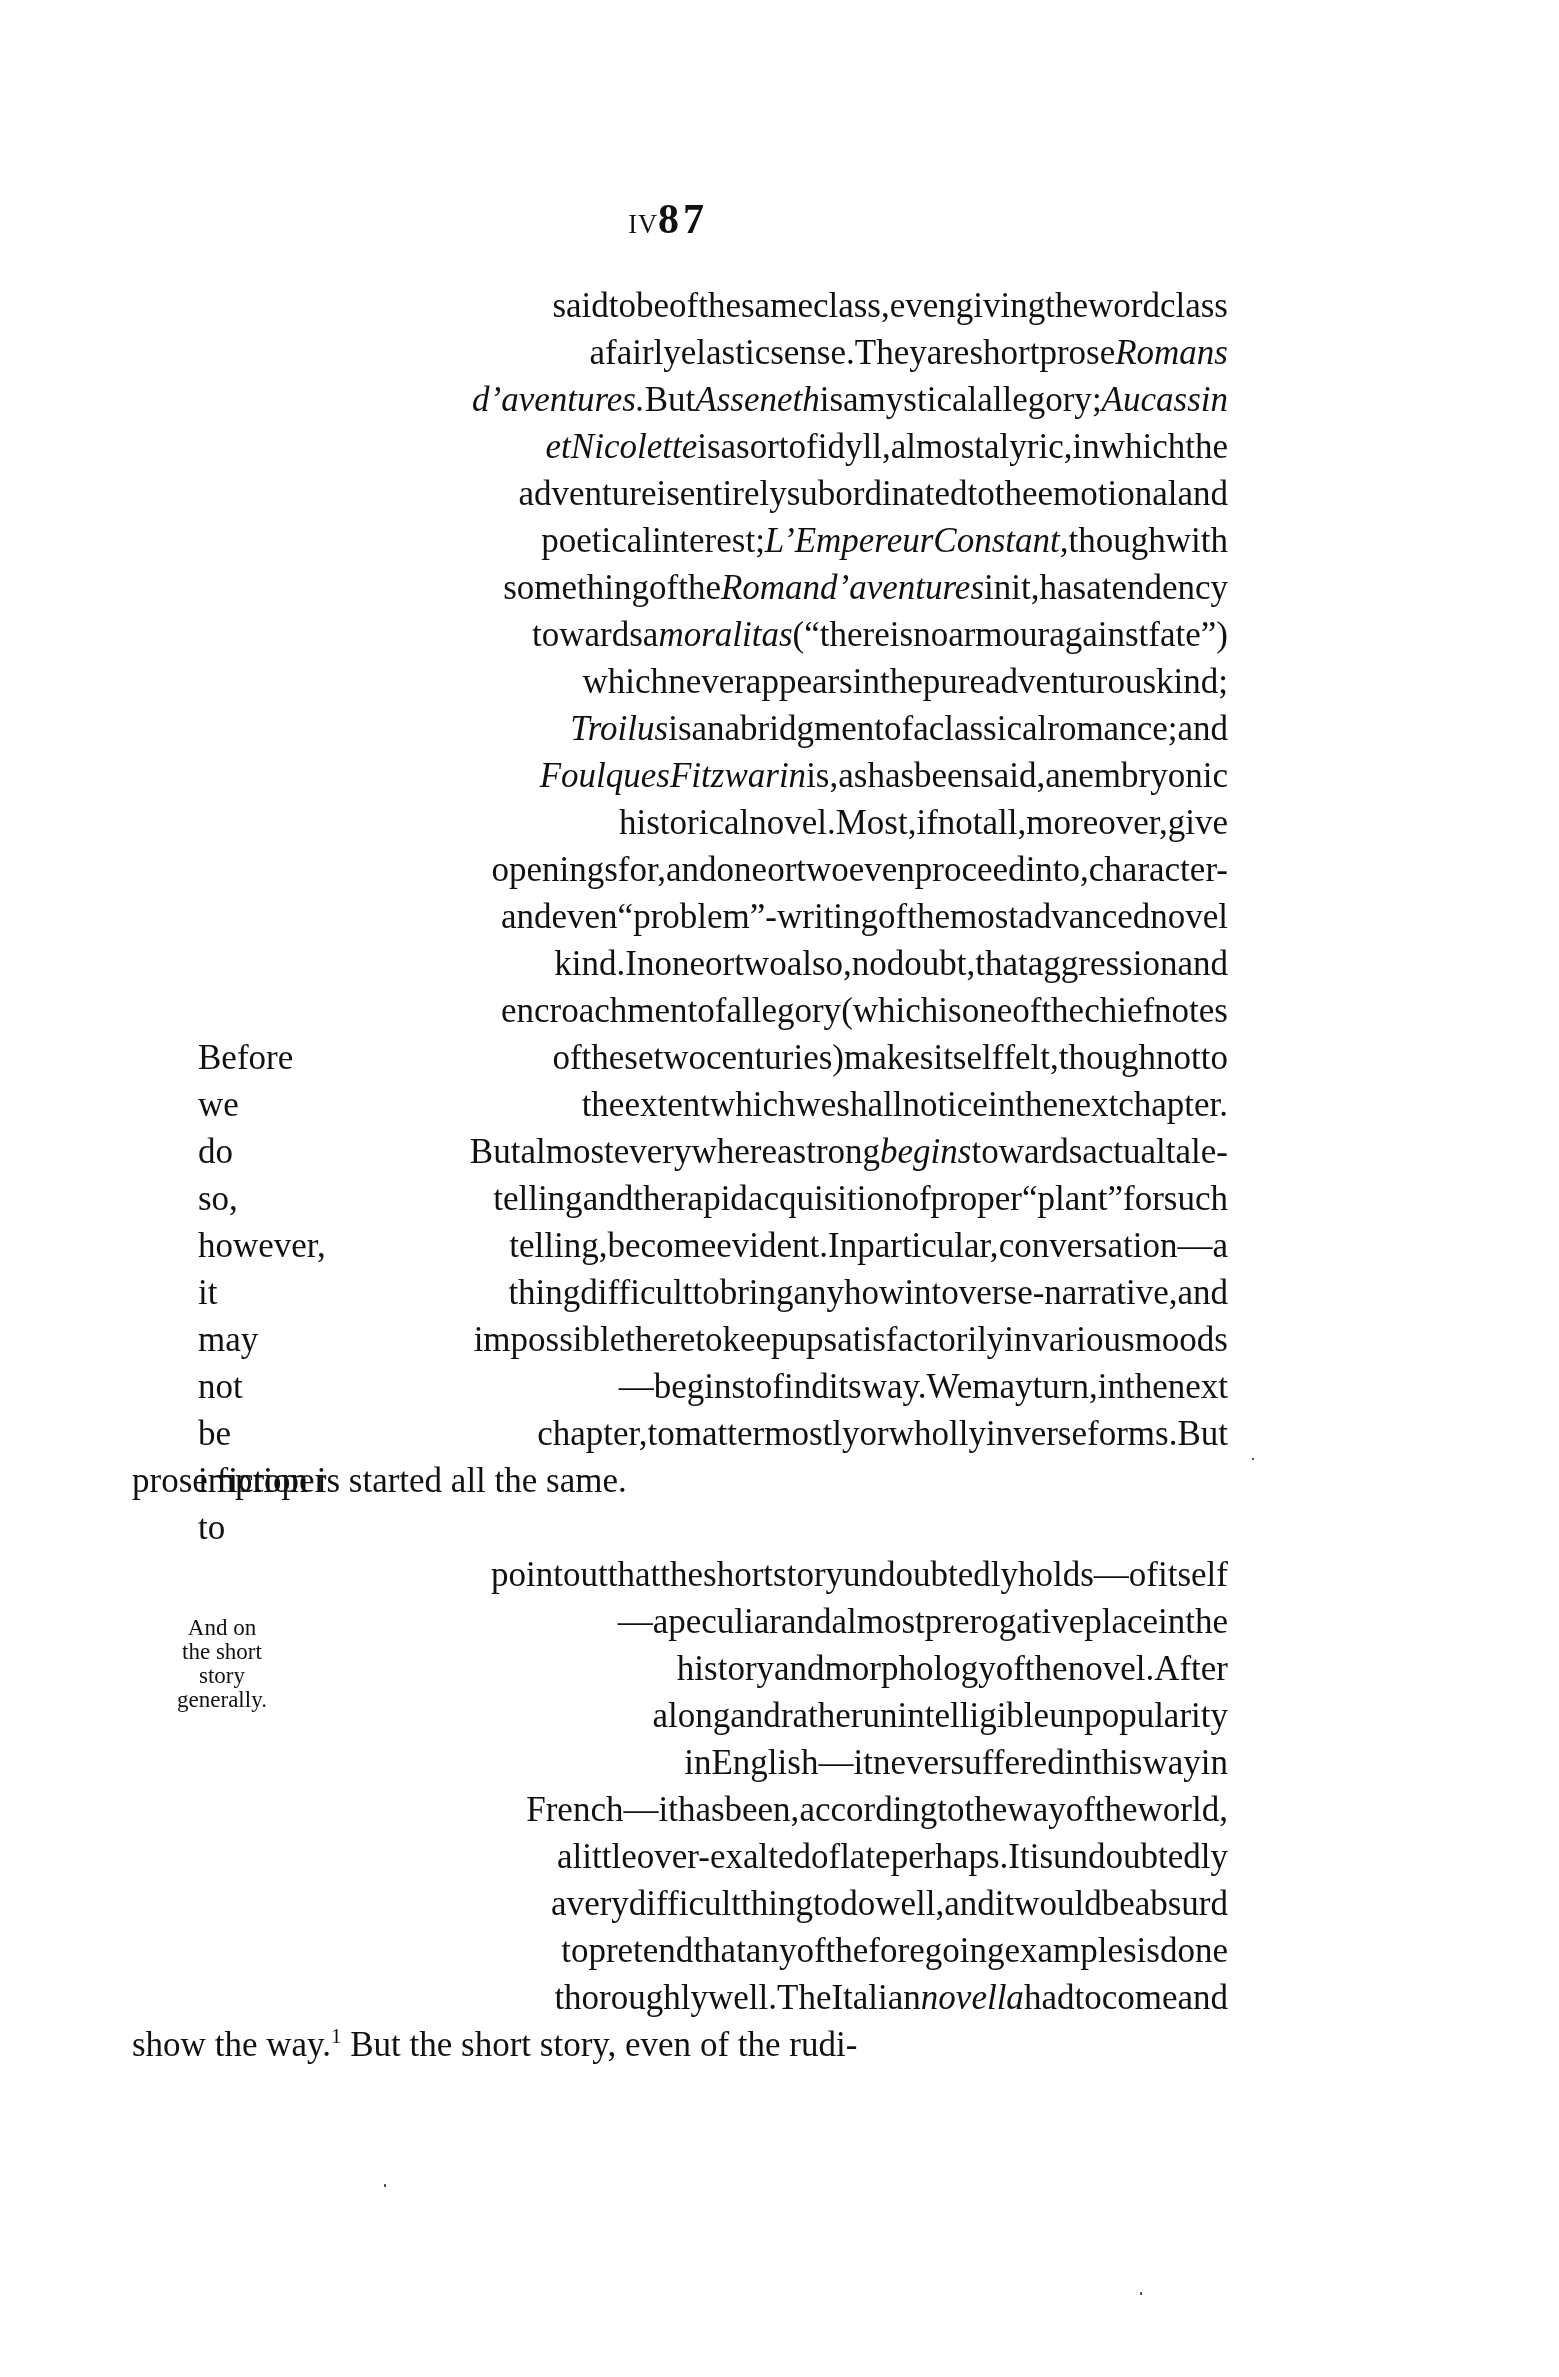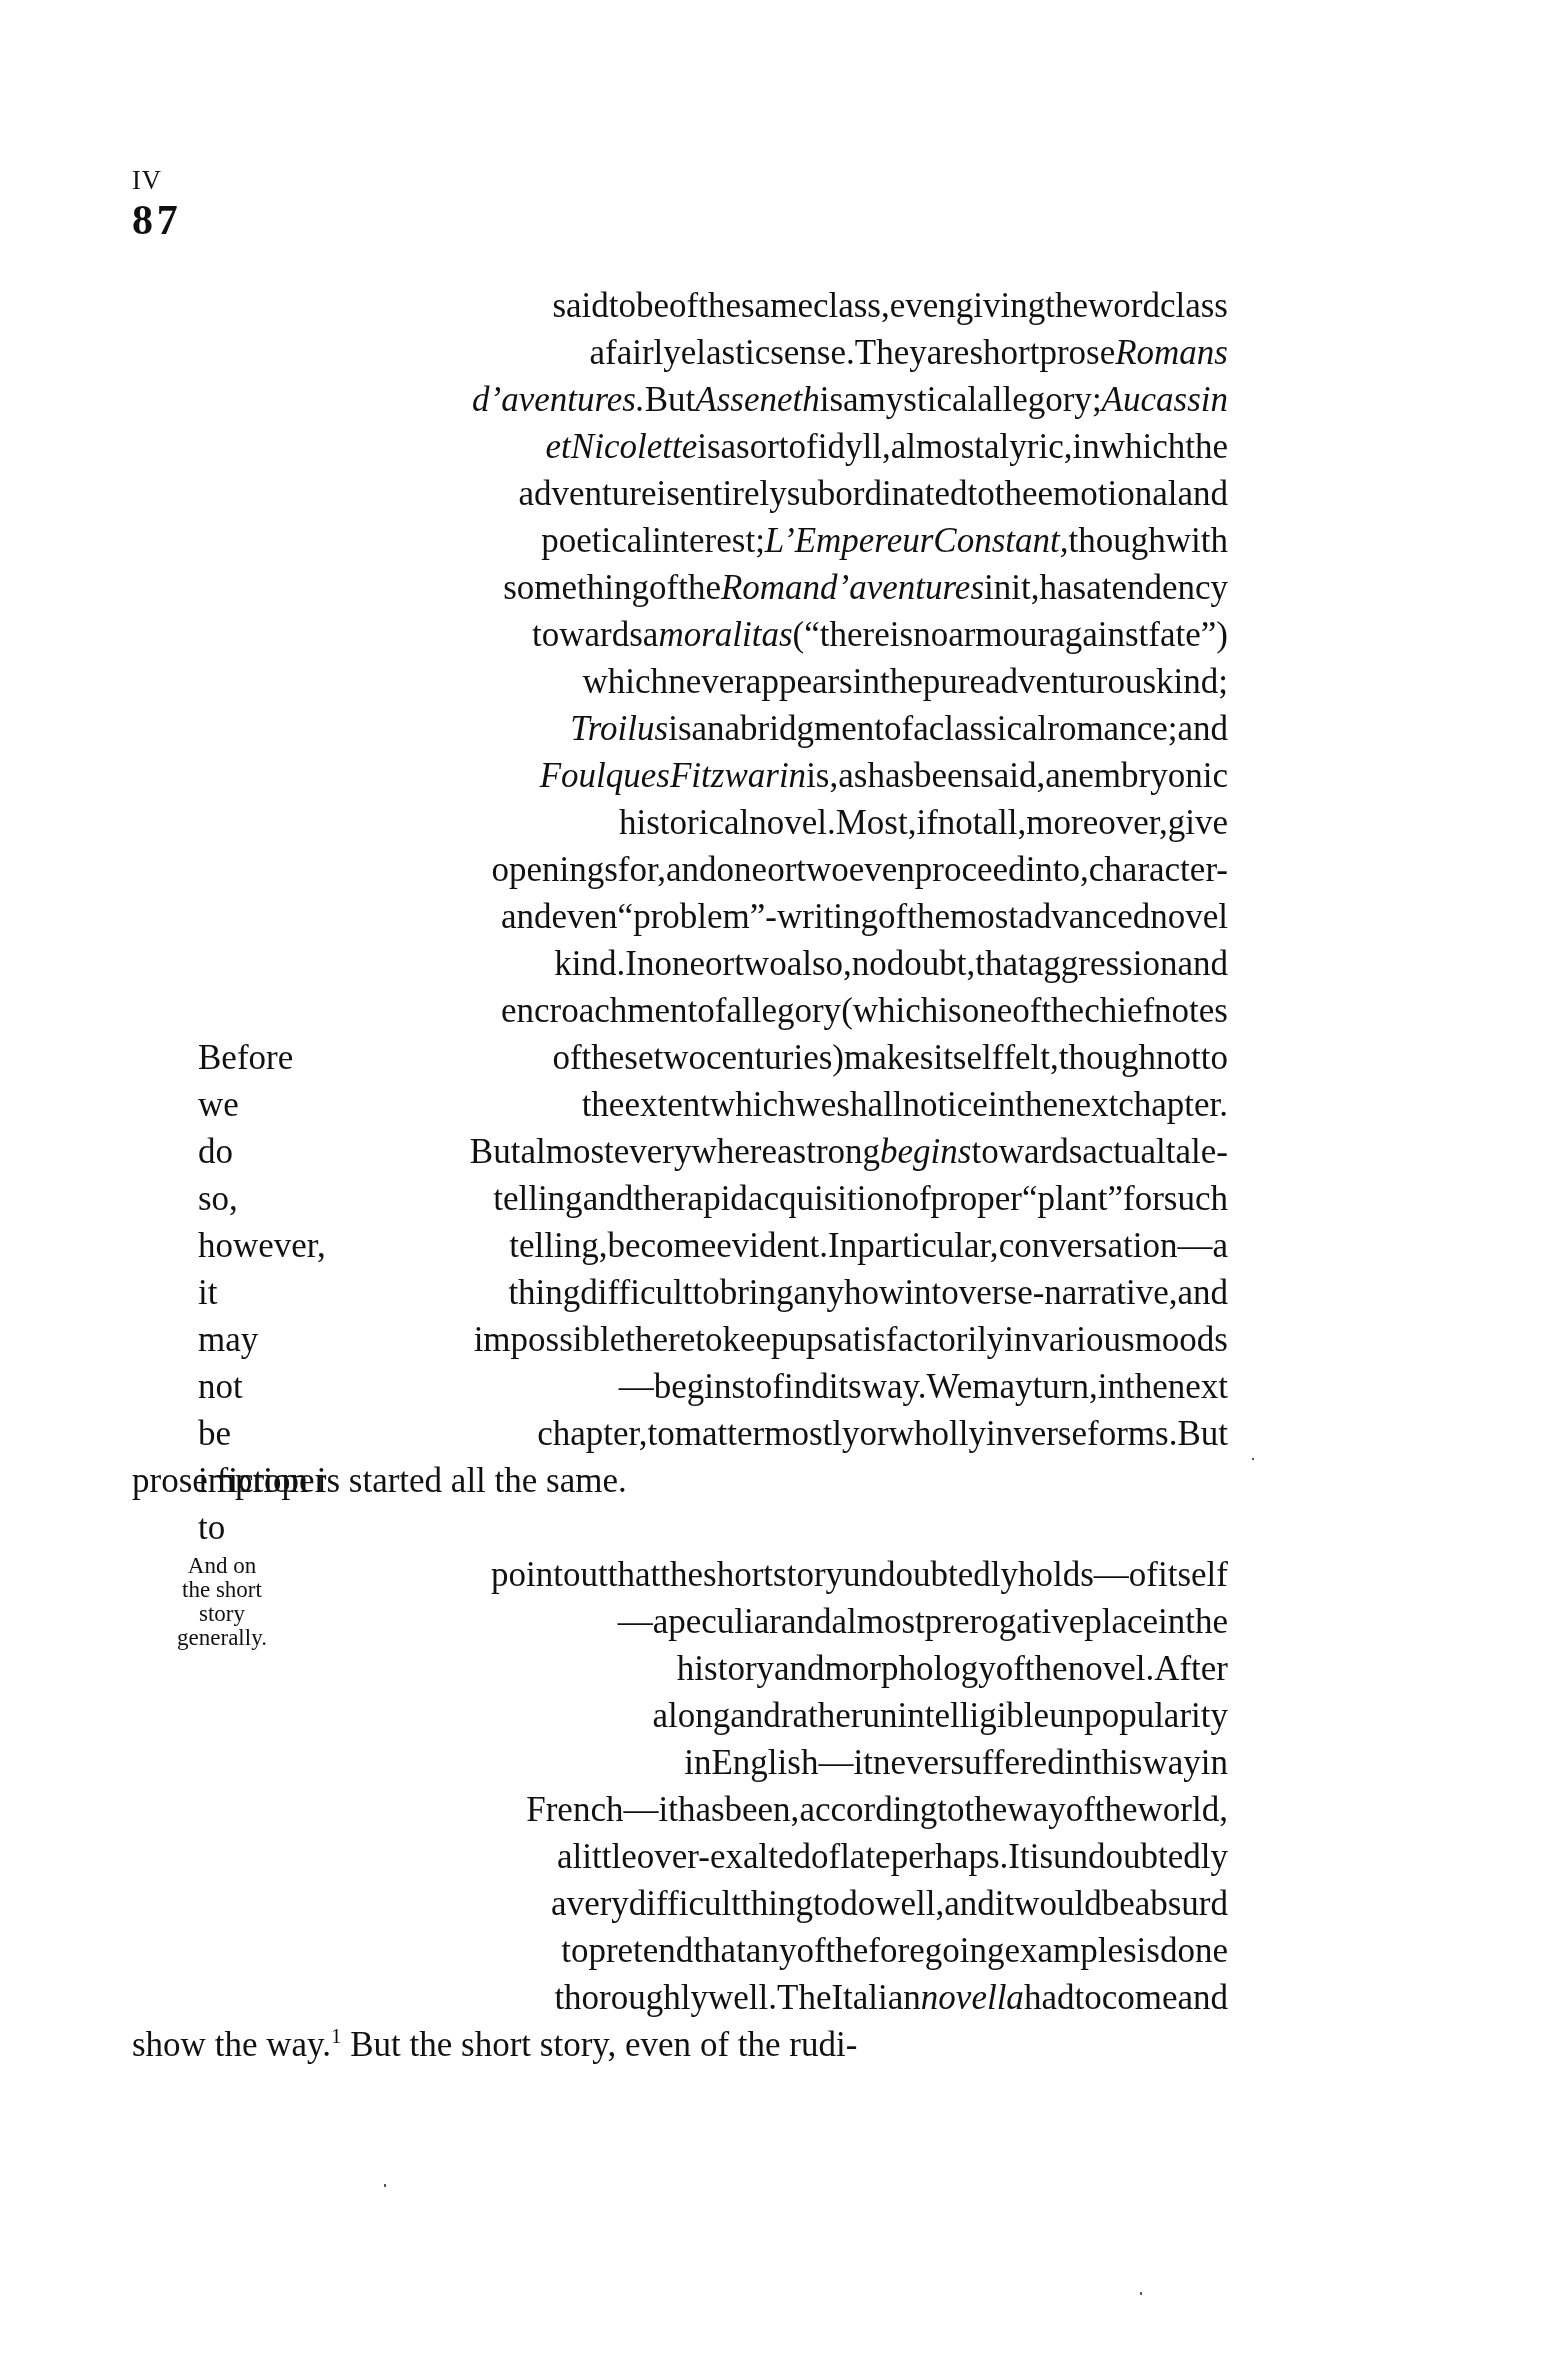--- a/index.html
+++ b/index.html
@@ -1,39 +1,39 @@
 <!DOCTYPE html>
 <html style="font-size:15px"><head>
 <meta charset="utf-8">
 <style>
   html, body { margin: 0; padding: 0; background: #ffffff; }
   body { width: 1560px; height: 2377px; position: relative; overflow: hidden; color: #111; }
   .page { position: absolute; left: 0; top: 0; width: 1560px; height: 2377px; }
   .serif { font-family: "Liberation Serif", "DejaVu Serif", serif; }
   .header {
-    position: absolute; left: 132px; top: 195px; width: 1096px; height: 49px;
-    display: flex; align-items: baseline; justify-content: flex-end; flex-direction: column;
+    position: absolute; left: 120px; top: 195px; width: 1096px; height: 49px;
+    display: flex; align-items: baseline; justify-content: center;
   }
   .header .chap { font-size: 26.5px; letter-spacing: 0.9px; }
   .header .title { font-size: 38px; letter-spacing: 1.9px; flex: 1; text-align: left; padding-left: 19px; }
   .header .pnum { font-size: 42px; letter-spacing: 3.8px; font-weight: bold; }
   .body-lines { position: absolute; left: 132px; top: 282px; width: 1096px; }
   .line {
     height: 47px; line-height: 47px; font-size: 35px;
     text-align: justify; text-align-last: justify; white-space: nowrap; overflow: visible;
     display: flex; justify-content: flex-end;
   }
   .line.last { justify-content: flex-start; }
   .line .w { white-space: pre; }
   .line.indent { padding-left: 66px; flex-direction: column; }
   .line.withnote { padding-left: 194px; }
   i { font-style: italic; }
   sup { font-size: 21px; line-height: 0; vertical-align: 13.2px; }
   .margin-note {
-    position: absolute; left: 132px; width: 180px; top: 1554px;
+    position: absolute; left: 132px; width: 180px; top: 1616px;
     font-size: 23px; line-height: 24px; text-align: center;
   }
   .margin-note div { white-space: nowrap; }
   .footnote {
     position: absolute; left: 132px; top: 2078px; width: 1096px;
     font-size: 24px; line-height: 32px; white-space: nowrap;
   }
   .footnote sup { font-size: 15px; vertical-align: 8.5px; }
   .speck { position: absolute; background: #555; width: 1.9px; height: 2.8px; }
 </style>

